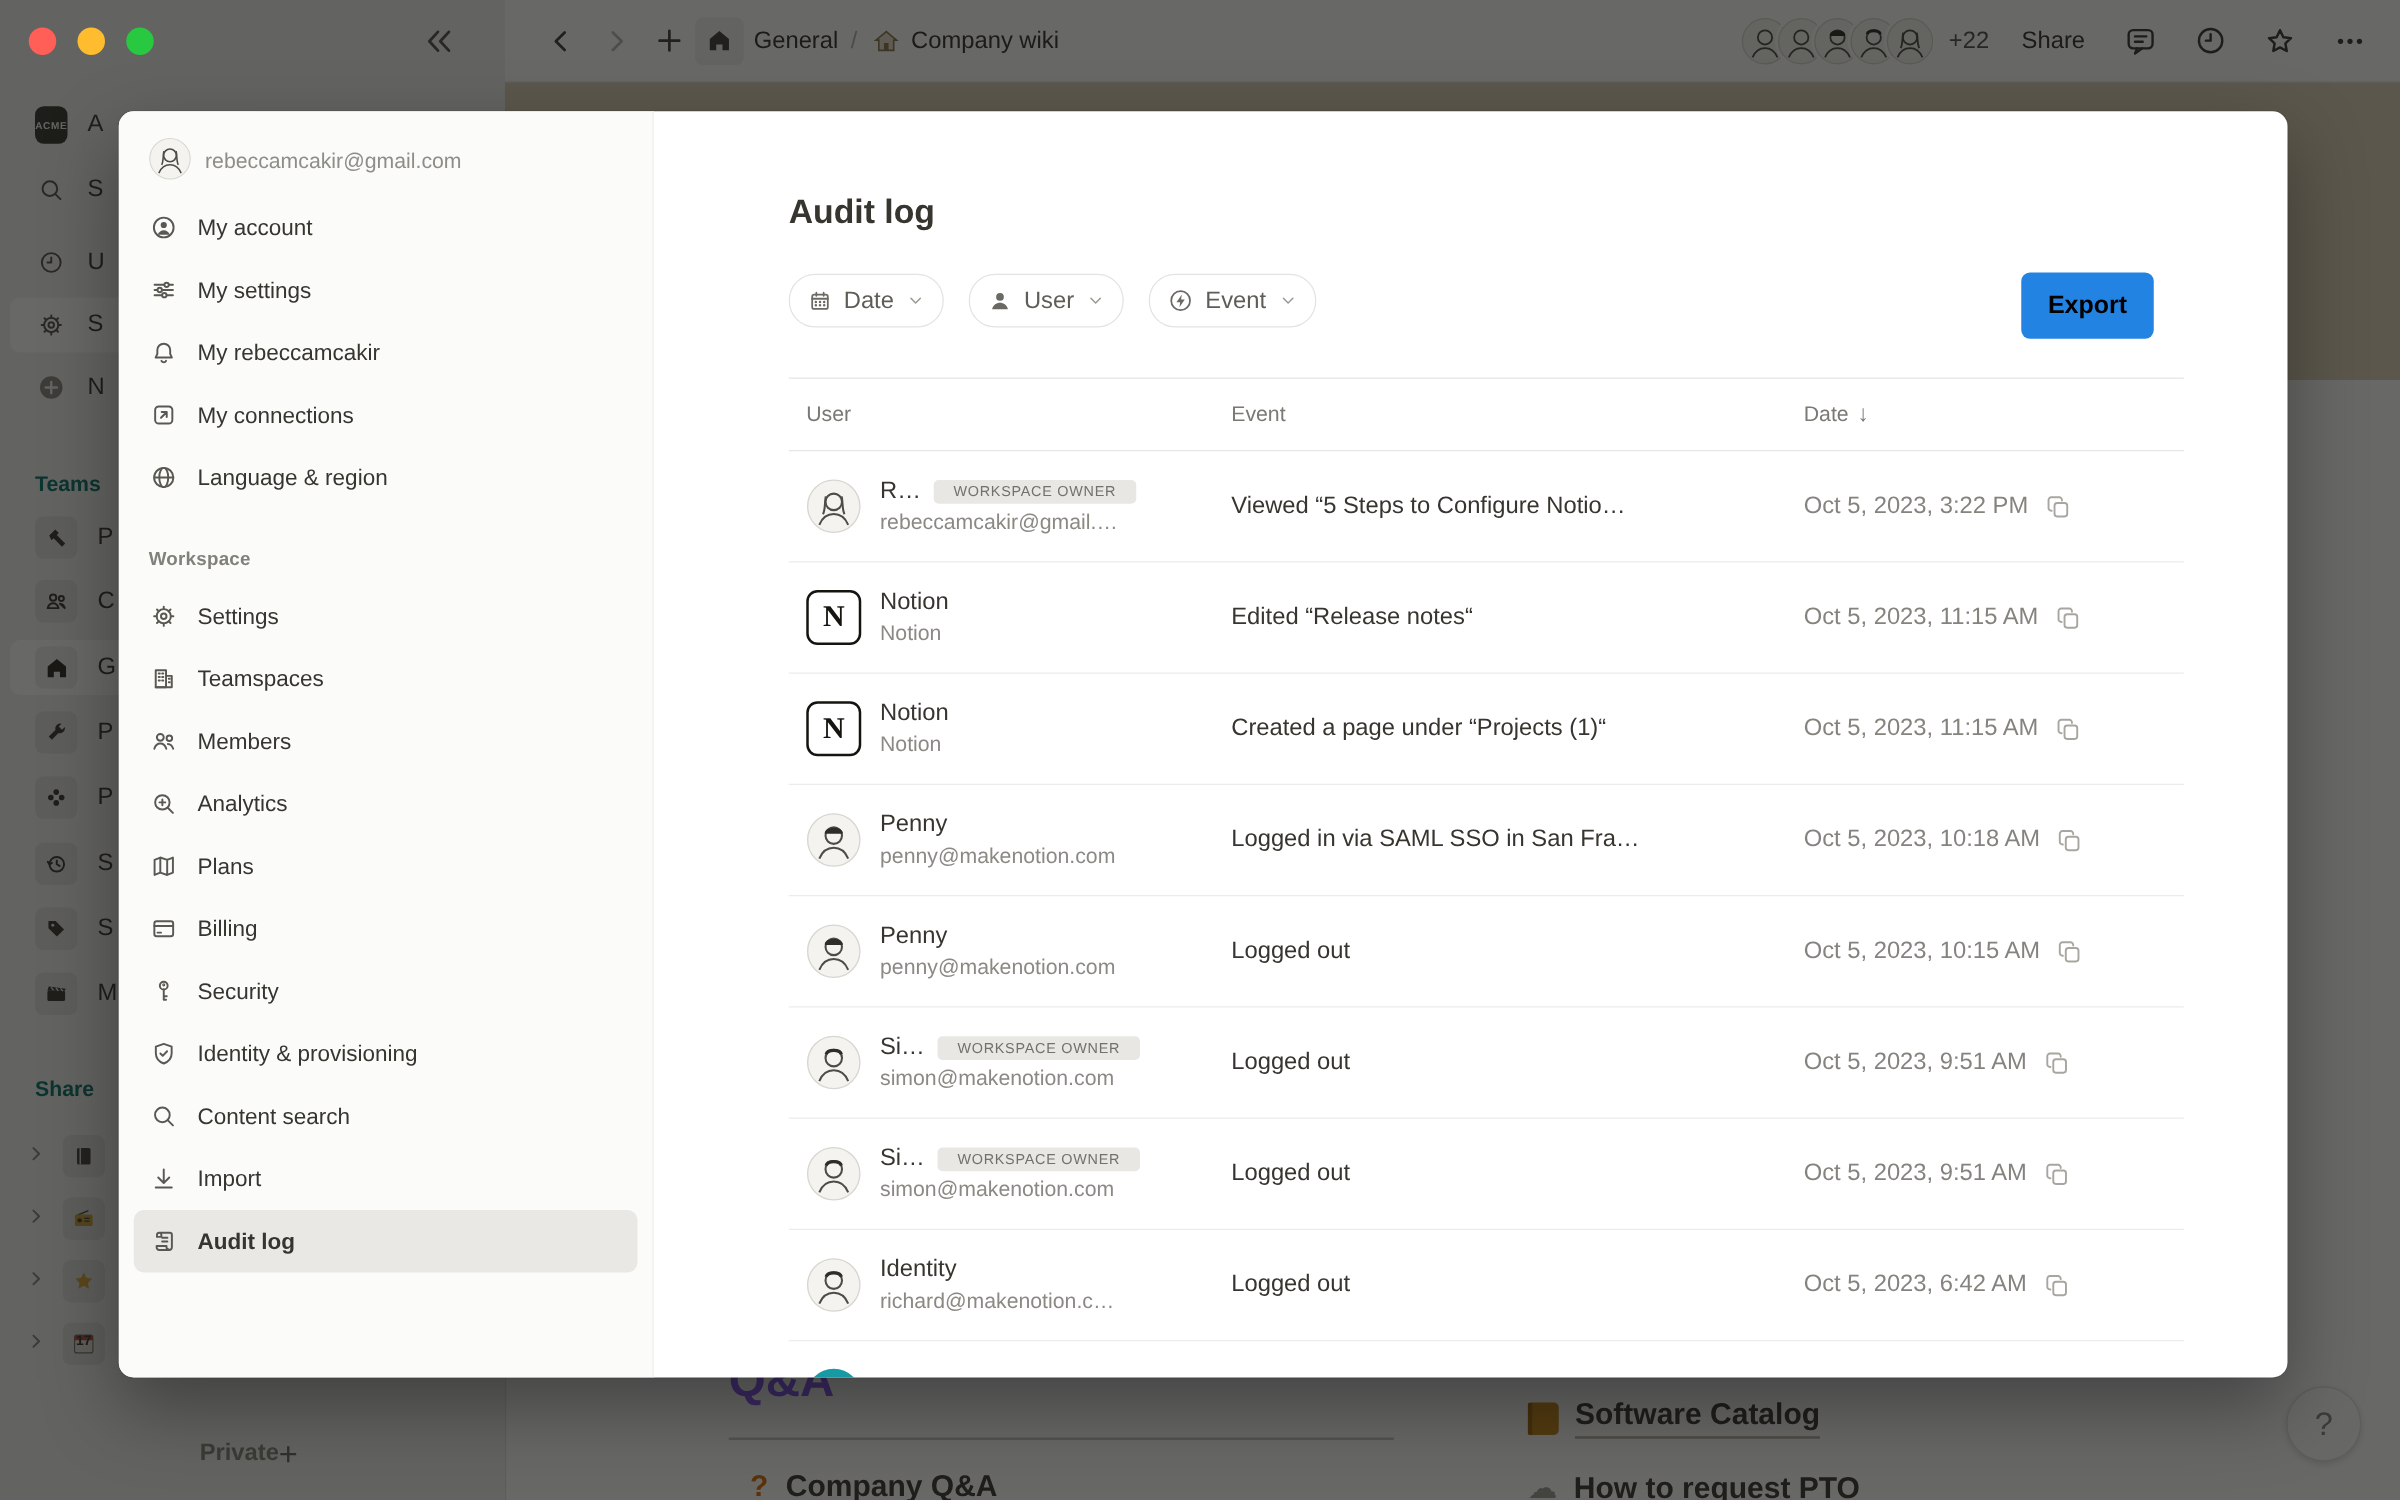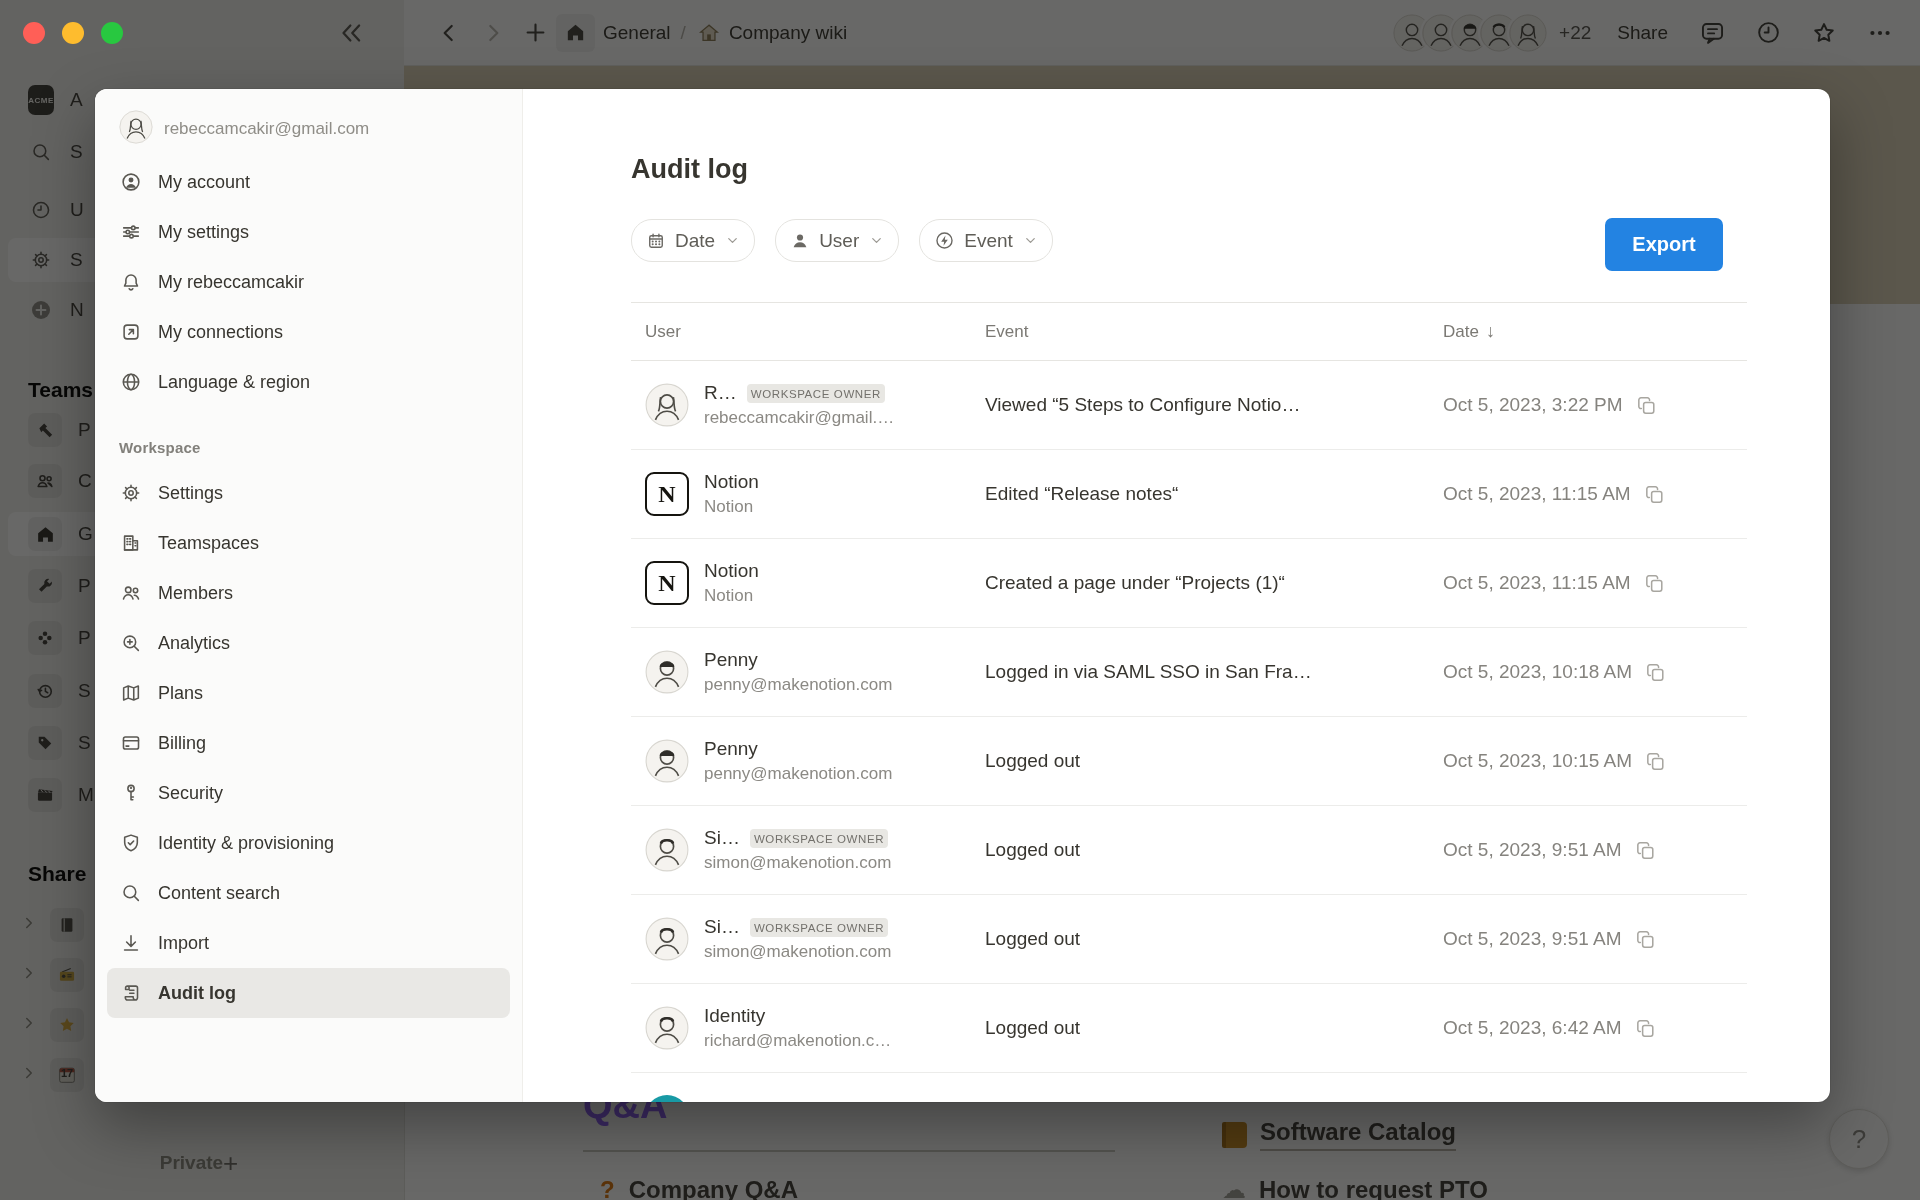--- a/index.html
+++ b/index.html
@@ -11,21 +11,21 @@
   
   #app-sidebar{left:0;top:0;width:404px;height:1200px;background:#f2f1ee;border-right:1px solid #e3e1dc}
   #collapse-ic{left:336px;top:18px;width:30px;height:30px;color:#57554f}
   .srow{position:absolute;left:0;width:404px;height:44px;display:flex;align-items:center;padding-left:28px;box-sizing:border-box;gap:16px}
   .srow .ltr{font-size:19px;color:#3f3d38;font-weight:500}
   .srow-hl{position:absolute;left:8px;width:380px;height:44px;border-radius:8px;background:#ffffff}
   .tile{width:34px;height:34px;border-radius:7px;background:rgba(0,0,0,.06);display:flex;align-items:center;justify-content:center;flex:none}
   .bare-ic{width:26px;height:26px;display:flex;align-items:center;justify-content:center;flex:none}
   .acme-logo{width:30px;height:30px;border-radius:7px;background:#3b3a36;color:#f5f4f0;font-size:8px;font-weight:700;
              letter-spacing:.5px;display:flex;align-items:center;justify-content:center}
-  .sect-lab{position:absolute;left:28px;font-size:21px;font-weight:600;color:#000000}
+  .sect-lab{position:absolute;left:28px;font-size:17px;font-weight:600;color:#0f766e}
   .shared-row{position:absolute;left:0;width:404px;height:40px;display:flex;align-items:center;padding-left:20px;gap:12px;box-sizing:border-box}
   .cal-tile{position:relative}
   .cal-day{position:absolute;left:0;top:9px;width:34px;text-align:center;font-size:11px;color:#3f3d38;font-weight:700}
   #private-row{left:0;top:1138px;width:404px;height:50px;display:flex;align-items:center;justify-content:center;
                padding:0 36px 0 30px;box-sizing:border-box}
   #private-label{font-size:19px;font-weight:600;color:#8a887f}
   #private-add{font-size:26px;color:#6f6d67;font-weight:400}
 
   #topbar{left:404px;top:0;width:1516px;height:66px;background:#ffffff;border-bottom:1px solid #e8e7e3;
           display:flex;align-items:center;padding:0 26px 0 30px;box-sizing:border-box}
@@ -76,42 +76,42 @@
   .snav-item.active .snav-lb{font-weight:700}
   #m-sect-label{margin:32px 0 12px;padding-left:24px;font-size:15px;font-weight:700;color:#82807b;letter-spacing:.2px}
 
   #m-main{flex:1;position:relative;box-sizing:border-box;padding:64px 83px 0 108px}
   #audit-title{font-size:27px;font-weight:700;color:#37352f;line-height:32px}
   #filter-row{margin-top:34px;display:flex;gap:20px}
   .fpill{height:41px;border:1px solid #e4e3df;border-radius:21px;background:#fff;display:flex;align-items:center;
          padding:0 14px 0 14px;gap:9px;cursor:pointer}
   .fpill-lb{font-size:19px;color:#5f5d57}
   .fpill-ch{display:flex;margin-left:1px}
-  #export-btn{position:absolute;right:107px;top:129px;width:118px;height:53px;background:#2383e2;border:none;border-radius:7px;
-              color:#ffffff;font-size:20px;font-weight:600;font-family:"Liberation Sans",sans-serif;cursor:pointer}
+  #export-btn{position:absolute;right:107px;top:129px;width:106px;height:53px;background:#2383e2;border:none;border-radius:7px;
+              color:#000000;font-size:20px;font-weight:600;font-family:"Liberation Sans",sans-serif;cursor:pointer}
 
   #audit-table{margin-top:40px;width:1116px}
   #t-head{height:57px;border-top:1px solid #e6e5e1;border-bottom:1px solid #e6e5e1;display:flex;align-items:center}
   .th{font-size:17px;color:#7b7974}
   .col-user{width:354px;box-sizing:border-box;padding-left:14px;flex:none}
   .col-event{width:458px;flex:none}
   .col-date{flex:1}
   .th-date{display:flex;align-items:center;gap:7px}
   .arow{height:88px;border-bottom:1px solid #ececea;display:flex;align-items:center}
   .u-wrap{display:flex;align-items:center;gap:15px}
   .av{width:44px;height:44px;flex:none}
   .notion-av{width:44px;height:44px;box-sizing:border-box;border:2px solid #15140f;border-radius:9px;background:#fff;
              display:flex;align-items:center;justify-content:center;font-family:"Liberation Serif",serif;
              font-weight:700;font-size:24px;color:#15140f}
   .letter-av{width:44px;height:44px;border-radius:50%;display:flex;align-items:center;justify-content:center;
              color:#fff;font-size:21px;font-weight:600}
   .u-top{display:flex;align-items:center}
   .u-name{font-size:19px;font-weight:500;color:#37352f;white-space:nowrap}
   .u-badge{margin-left:10px;font-size:11.5px;font-weight:500;color:#73716c;background:#e8e7e3;border-radius:4px;
-           padding:4px 4px 3px;letter-spacing:.6px;white-space:nowrap}
+           padding:4px 16px 3px;letter-spacing:.6px;white-space:nowrap}
   .u-email{font-size:17px;color:#8b8984;margin-top:4px;white-space:nowrap}
   .ev{font-size:19px;color:#37352f;white-space:nowrap}
   .dt-wrap{display:flex;align-items:center;gap:12px}
   .dt{font-size:19px;color:#85837e;white-space:nowrap}
 </style>
 </head>
 <body>
 
 <div id="app-sidebar" class="abs">
   <div id="collapse-ic" class="abs">

